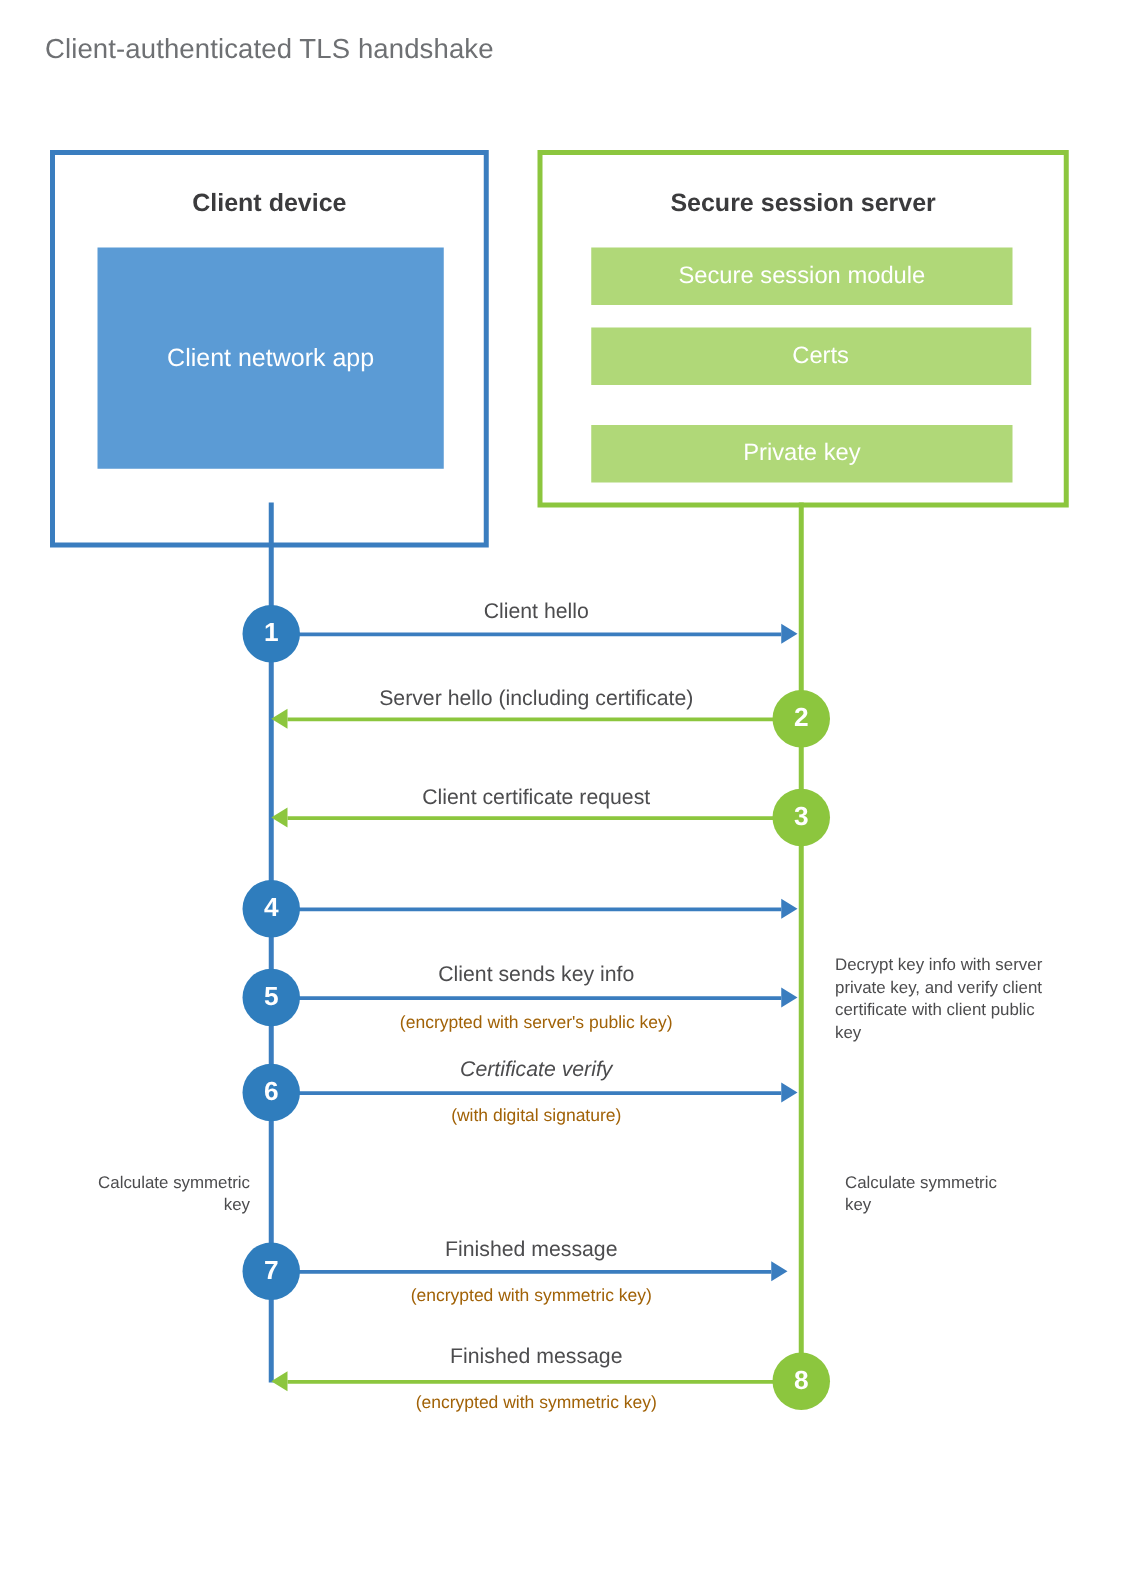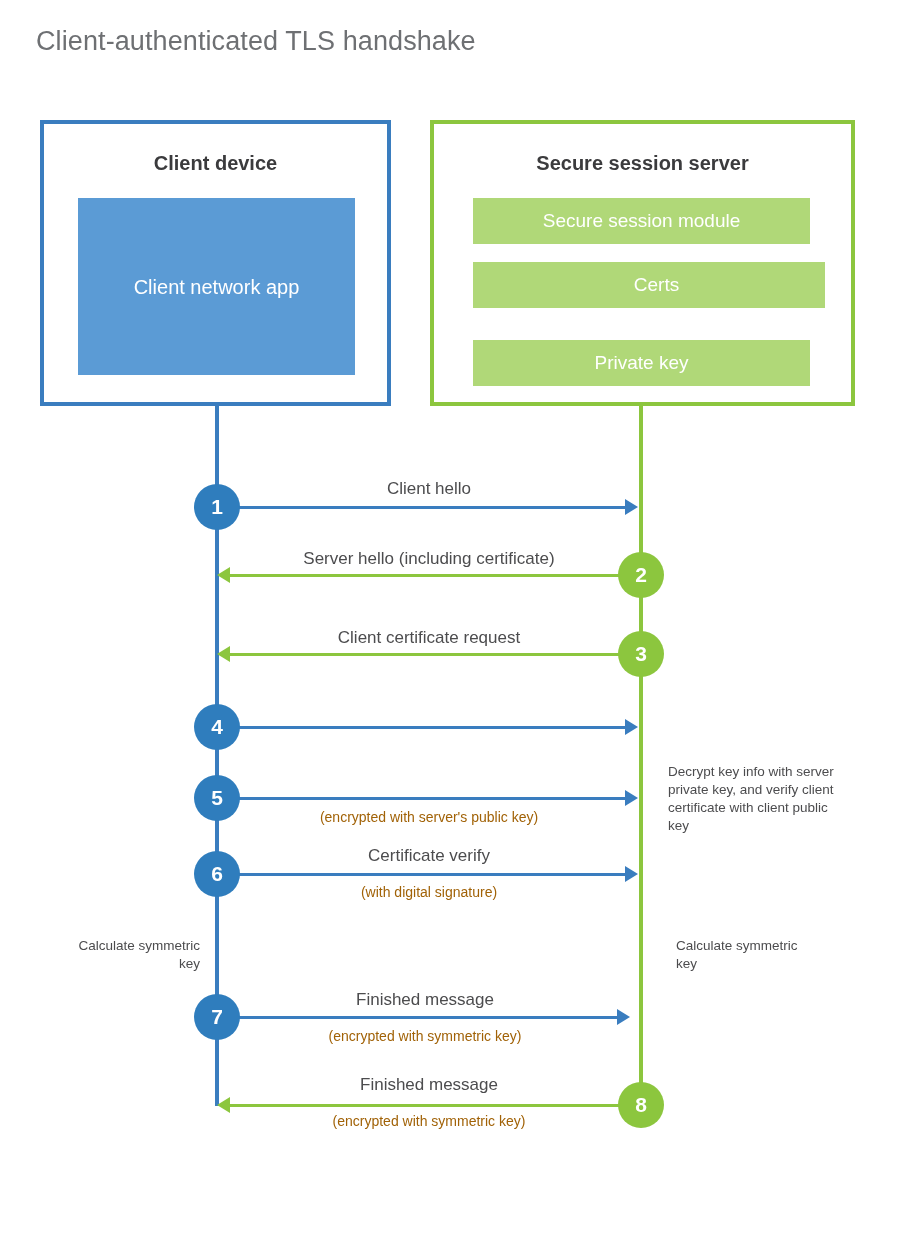--- a/index.html
+++ b/index.html
@@ -17,38 +17,38 @@
     height: 1256px;
     background: #ffffff;
     overflow: hidden;
   }
 
   
   #page-title {
     position: absolute;
     left: 36px;
     top: 26px;
-    font-size: 27px;
+    font-size: 22px;
     font-weight: 400;
     color: #6e7073;
     letter-spacing: 0.1px;
     white-space: nowrap;
   }
 
   
   .party-box {
     position: absolute;
     background: #ffffff;
     box-sizing: border-box;
   }
   #client-box {
     left: 40px;
     top: 120px;
     width: 351px;
-    height: 286px;
+    height: 318px;
     border: 4px solid #3a7dbf;
   }
   #server-box {
     left: 430px;
     top: 120px;
     width: 425px;
     height: 286px;
     border: 4px solid #8cc63e;
   }
   .party-title {
@@ -208,26 +208,27 @@
   <div class="step-circle green" style="left:618px; top:631px;">3</div>
   <div class="msg-label" style="left:217px; top:628px; width:424px;">Client certificate request</div>
 
   <div class="msg-line blue" style="left:217px; top:726px; width:408px;"></div>
   <div class="arrow-head right blue" style="left:625px; top:719px;"></div>
   <div class="step-circle blue" style="left:194px; top:704px;">4</div>
 
   <div class="msg-line blue" style="left:217px; top:797px; width:408px;"></div>
   <div class="arrow-head right blue" style="left:625px; top:790px;"></div>
   <div class="step-circle blue" style="left:194px; top:775px;">5</div>
+  <div class="msg-label" style="left:217px; top:770px; width:424px;">Client sends key info</div>
   <div class="msg-sublabel" style="left:217px; top:809px; width:424px;">(encrypted with server's public key)</div>
 
   <div class="msg-line blue" style="left:217px; top:873px; width:408px;"></div>
   <div class="arrow-head right blue" style="left:625px; top:866px;"></div>
   <div class="step-circle blue" style="left:194px; top:851px;">6</div>
-  <div class="msg-label" style="left:217px; top:846px; width:424px;">Certificate verify</div>
+  <div class="msg-label" style="left:217px; top:846px; width:424px;font-style:italic;">Certificate verify</div>
   <div class="msg-sublabel" style="left:217px; top:884px; width:424px;text-align:center;">(with digital signature)</div>
 
   <div class="side-note left-align" style="left:668px; top:763px; width:170px;">Decrypt key info with server private key, and verify client certificate with client public key</div>
 
   <div class="side-note right-align" style="left:60px; top:937px; width:140px;">Calculate symmetric key</div>
 
   <div class="side-note left-align" style="left:676px; top:937px; width:140px;">Calculate symmetric key</div>
 
   <div class="msg-line blue" style="left:217px; top:1016px; width:400px;"></div>
   <div class="arrow-head right blue" style="left:617px; top:1009px;"></div>

